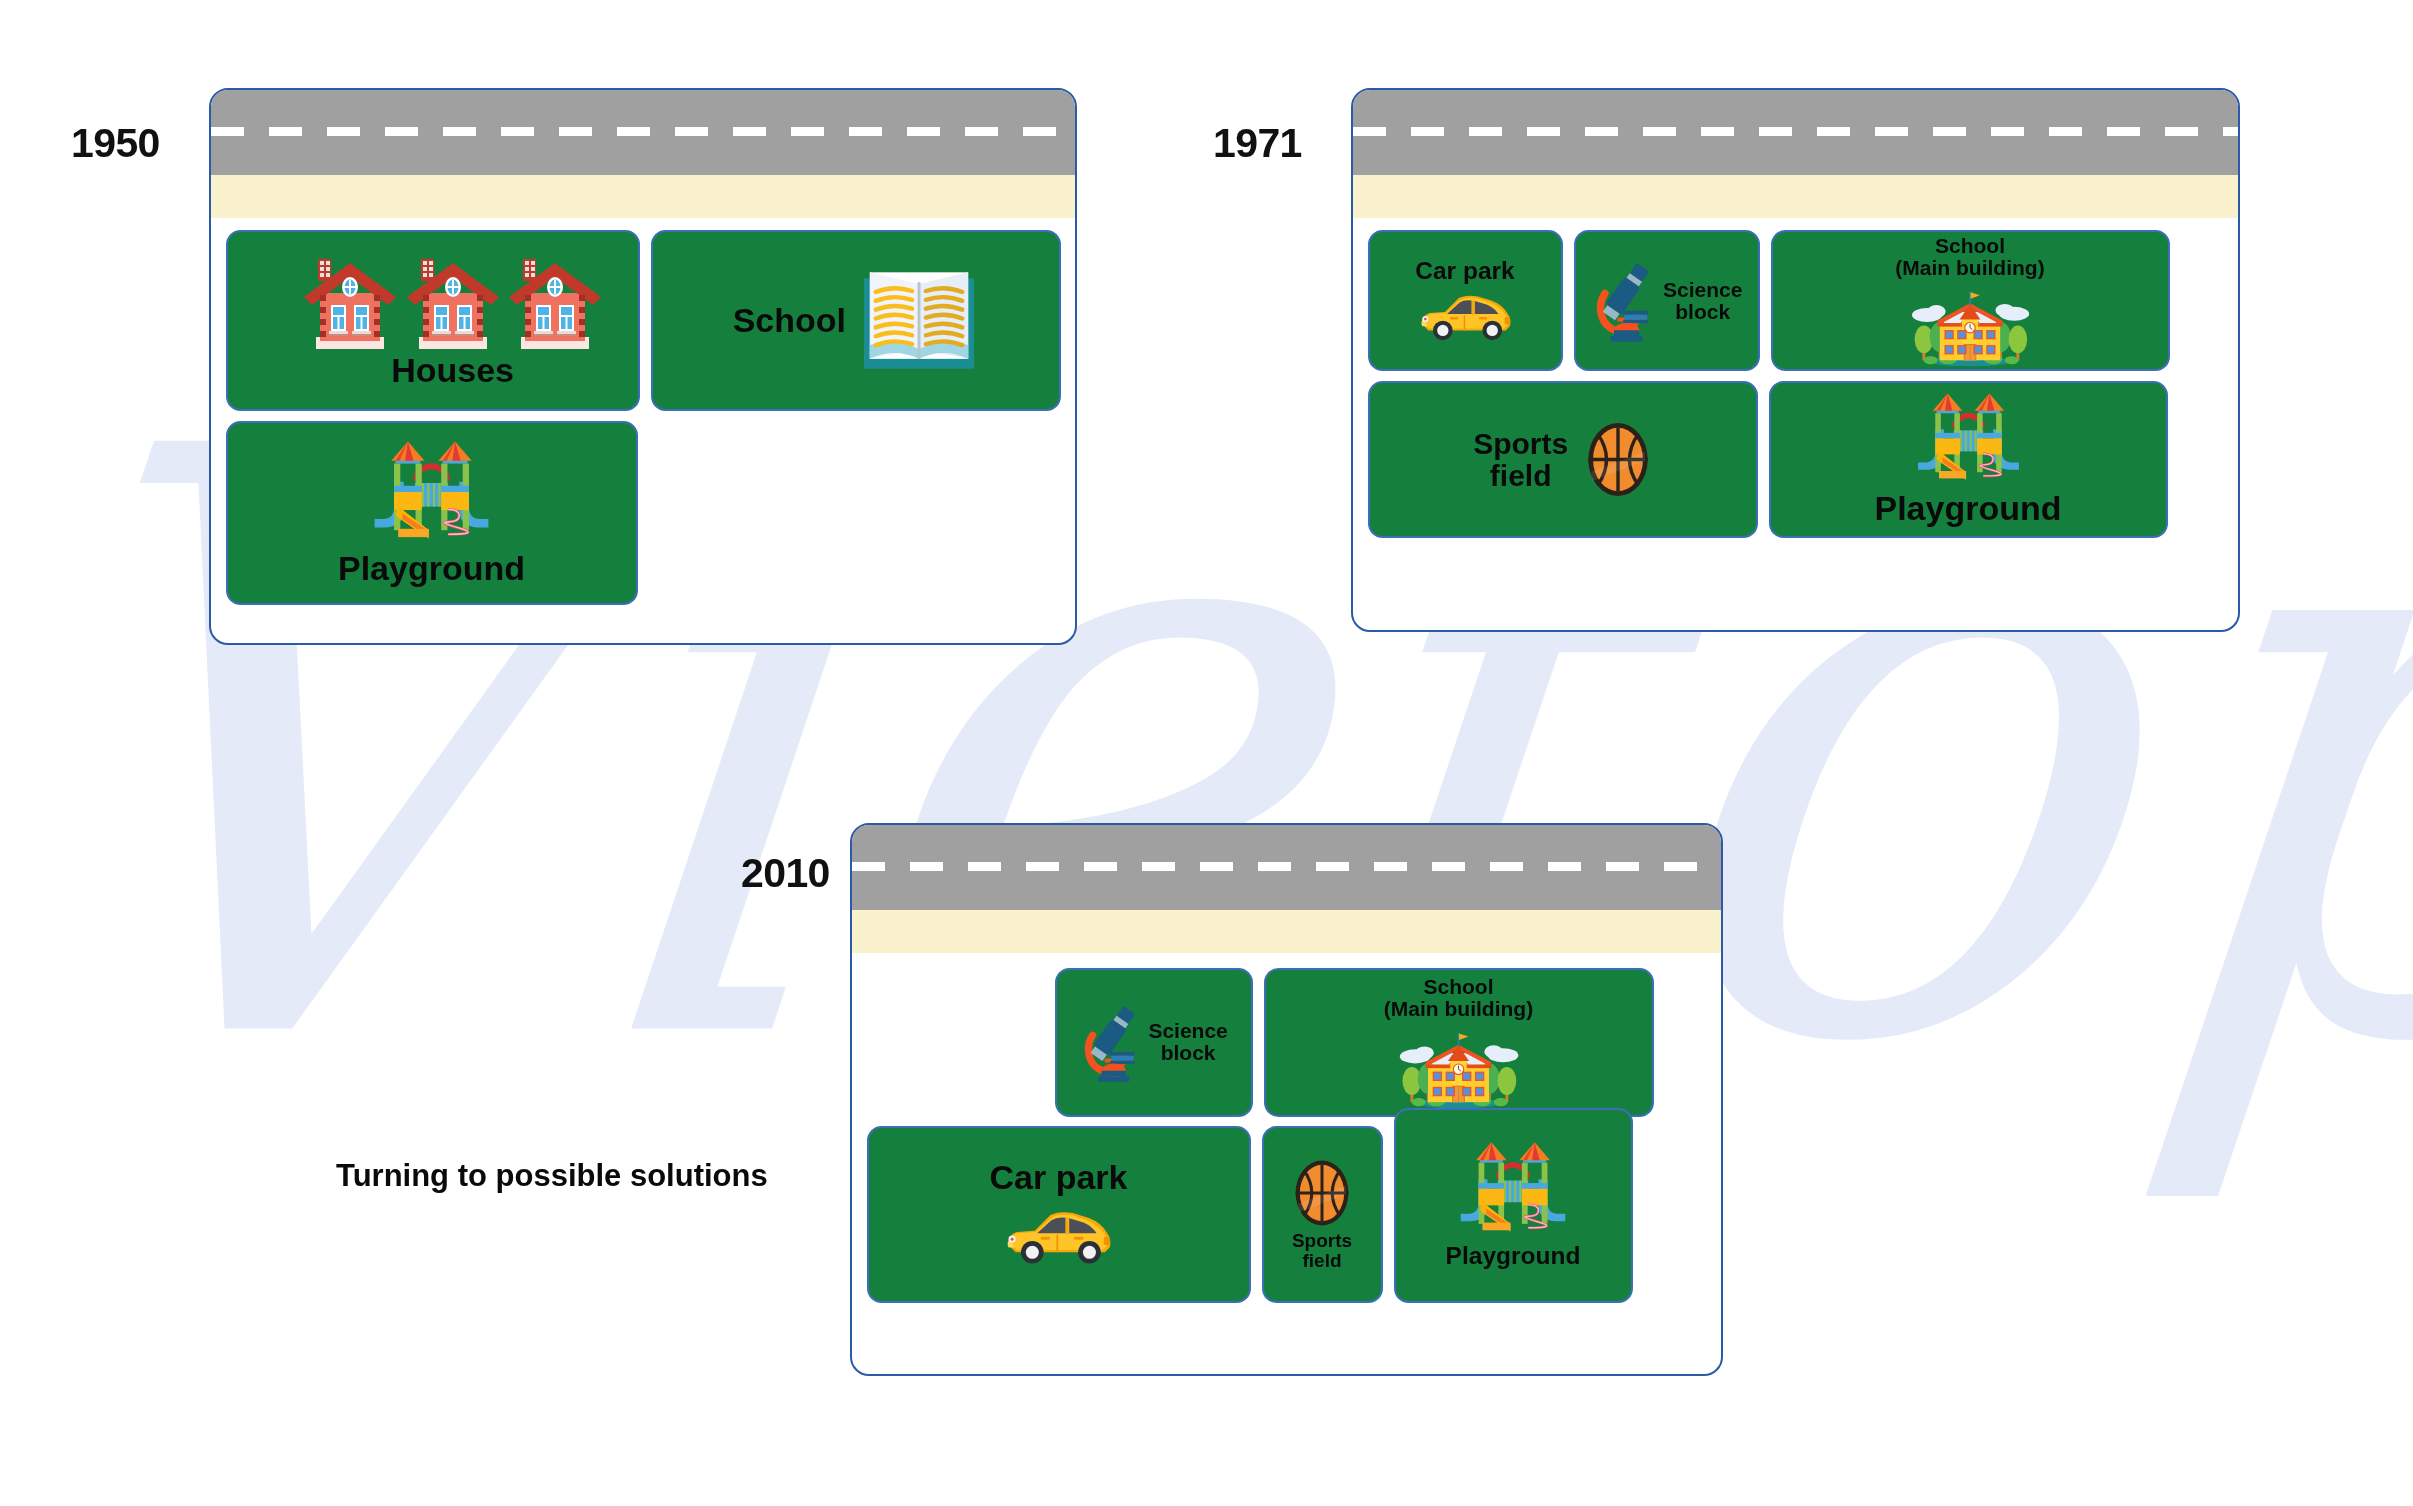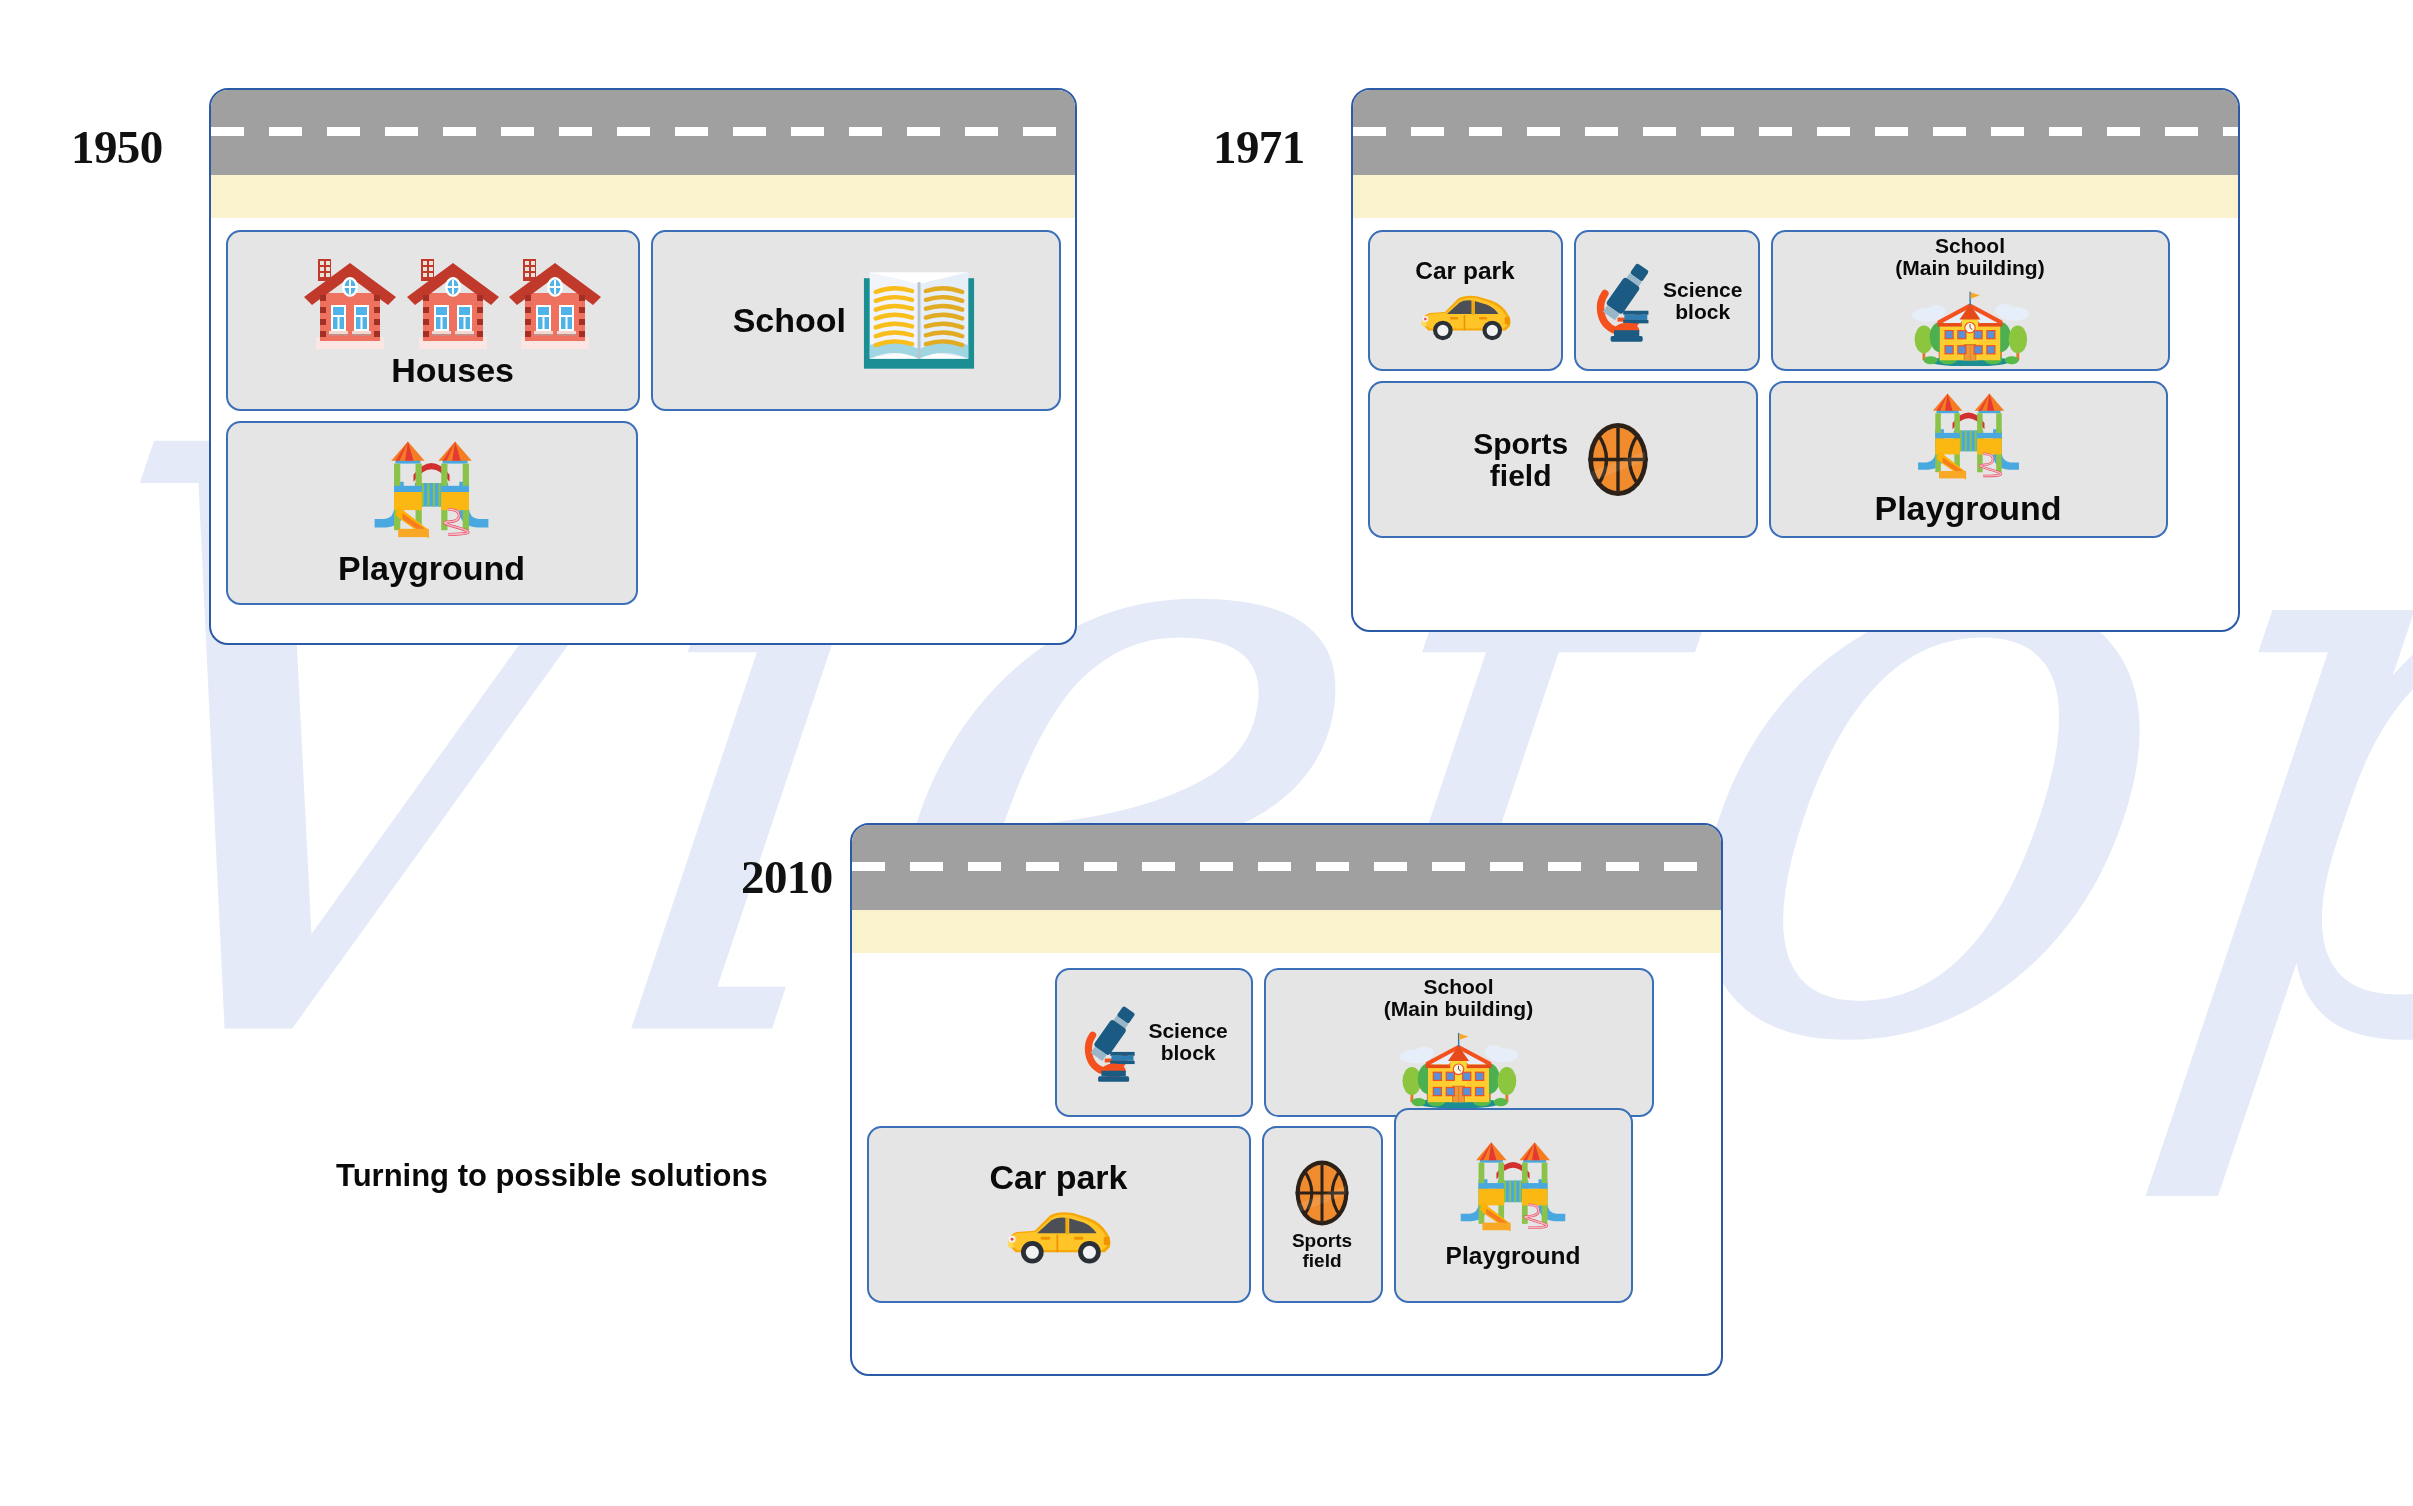--- a/index.html
+++ b/index.html
@@ -40,34 +40,33 @@
   }
   .verge {
     height:43px;
     background:#faf2cd;
     width:100%;
   }
   .panel-body { padding:12.2px 14.5px 14.5px 14.5px; }
 
   .year {
     position:absolute;
-    font-size:47px;
+    font-size:41px;
     font-weight:bold;
     color:#111;
     z-index:4;
     letter-spacing:-0.6px;
-    font-family:Liberation Serif, serif;
   }
 
   
   .row { display:flex; gap:11px; }
   .cell {
     border:2.2px solid #3b6fb8;
     border-radius:14.5px;
-    background:#e5e5e5;
+    background:#15803d;
     position:relative;
     display:flex;
     align-items:center;
     justify-content:center;
   }
   .cell.label-below { flex-direction:column; justify-content:center; }
   .lbl {
     font-weight:bold;
     color:#0a0a0a;
     line-height:1.05;

